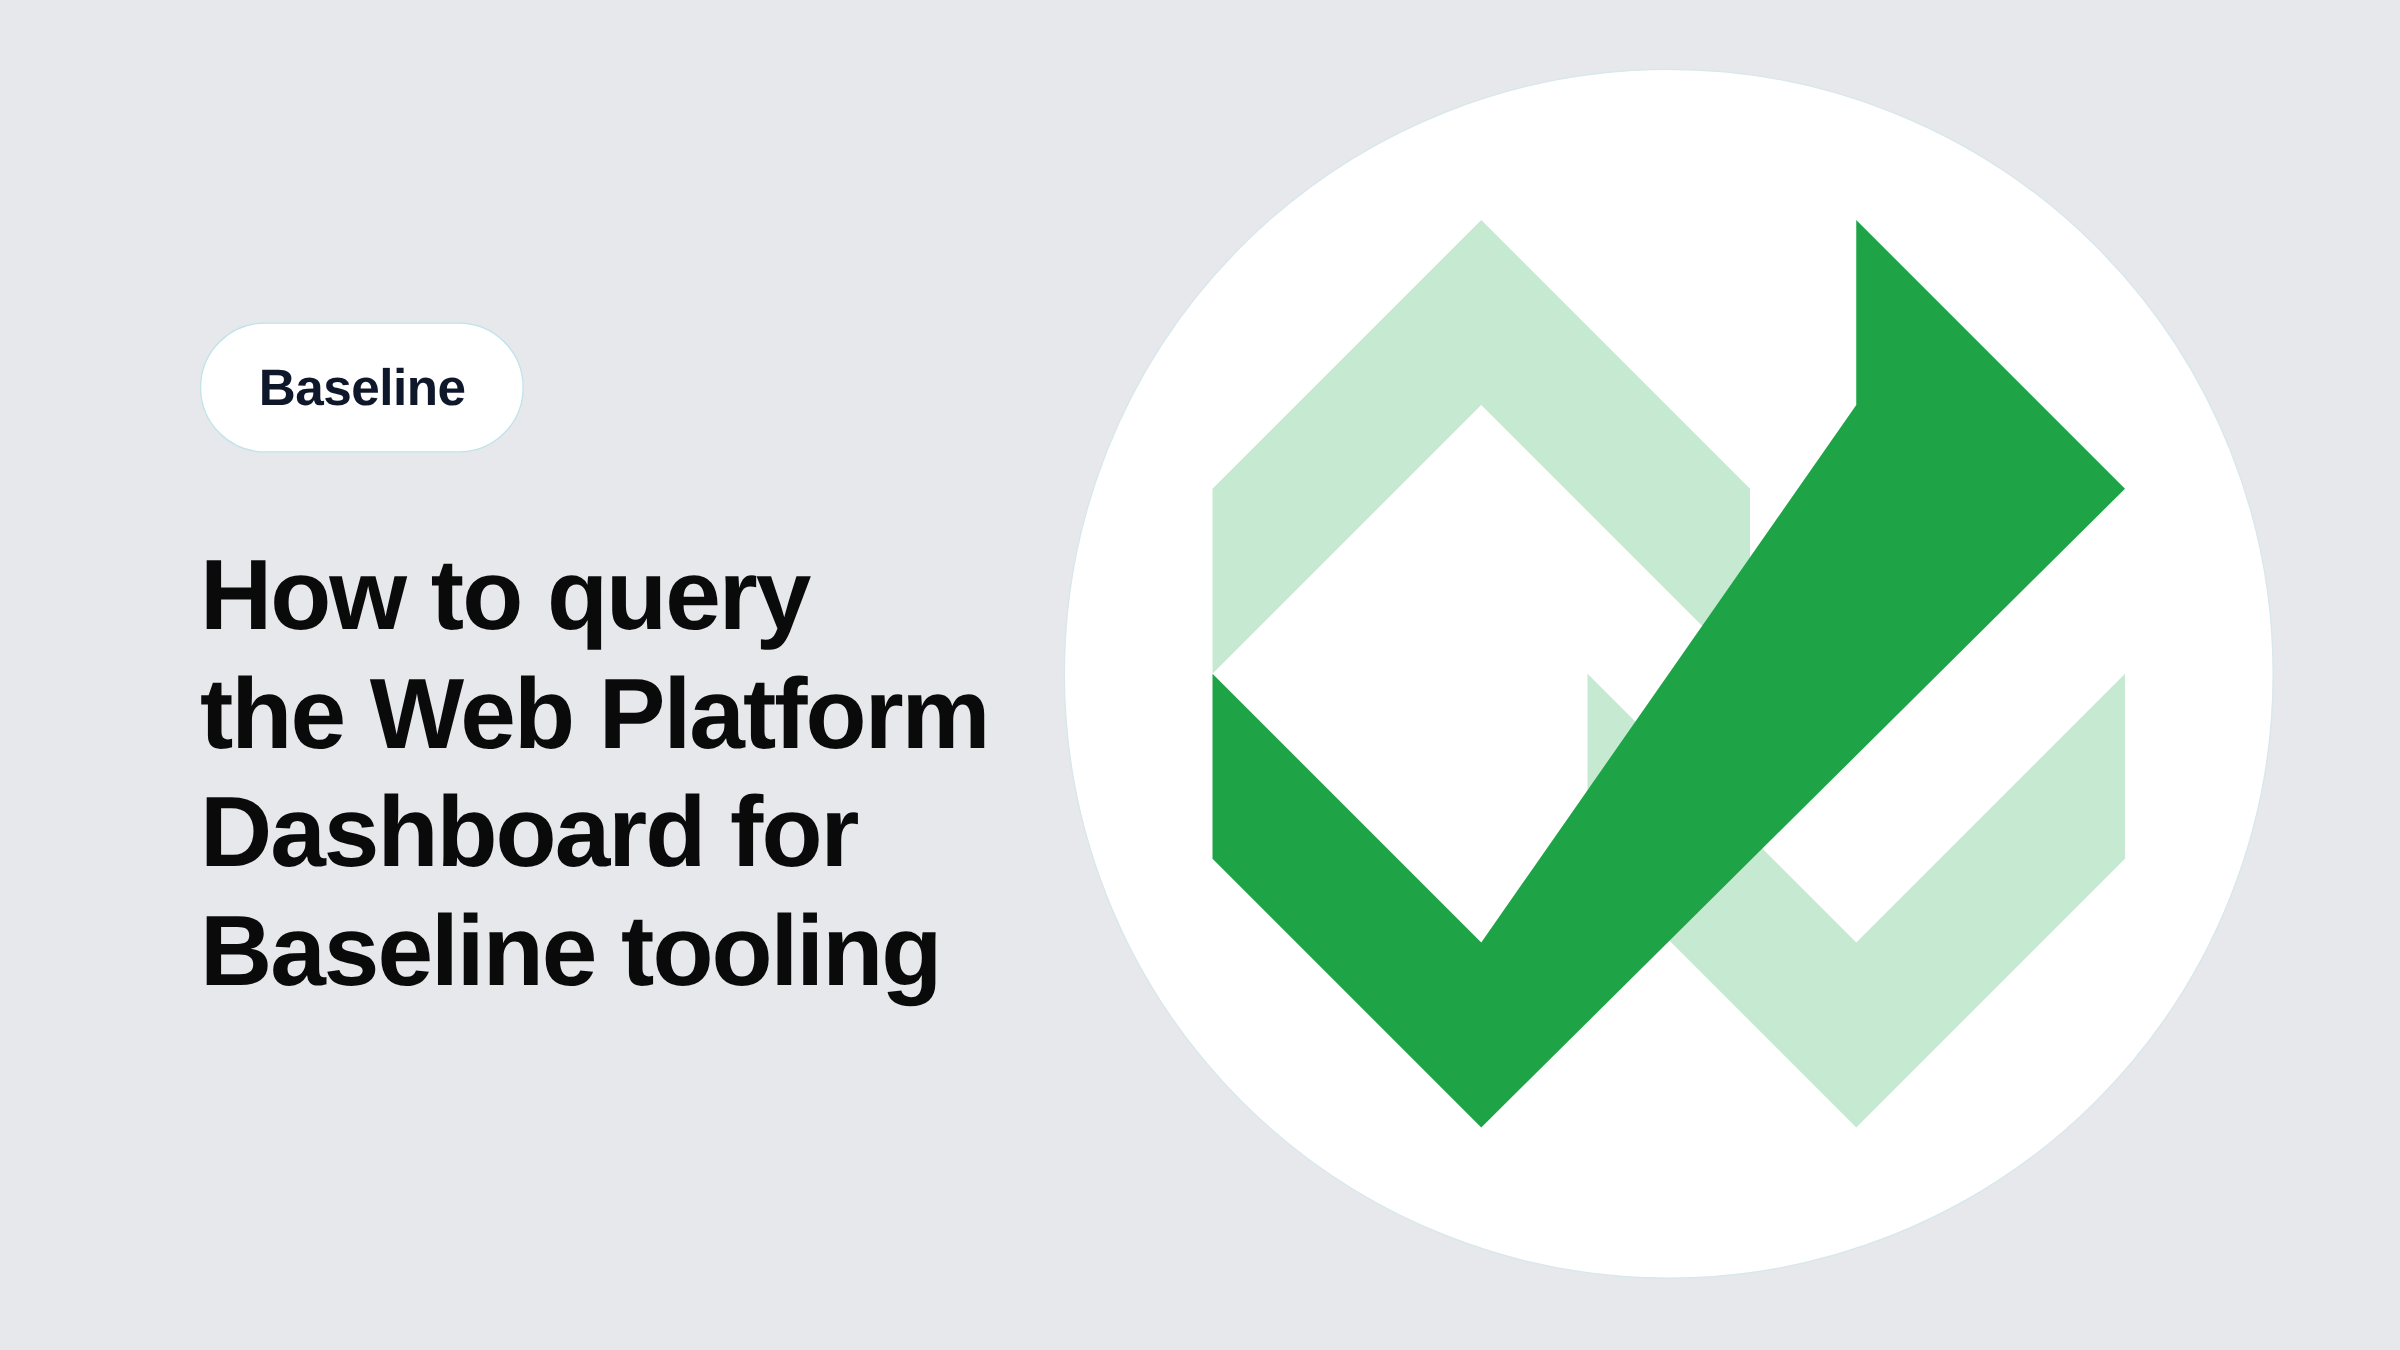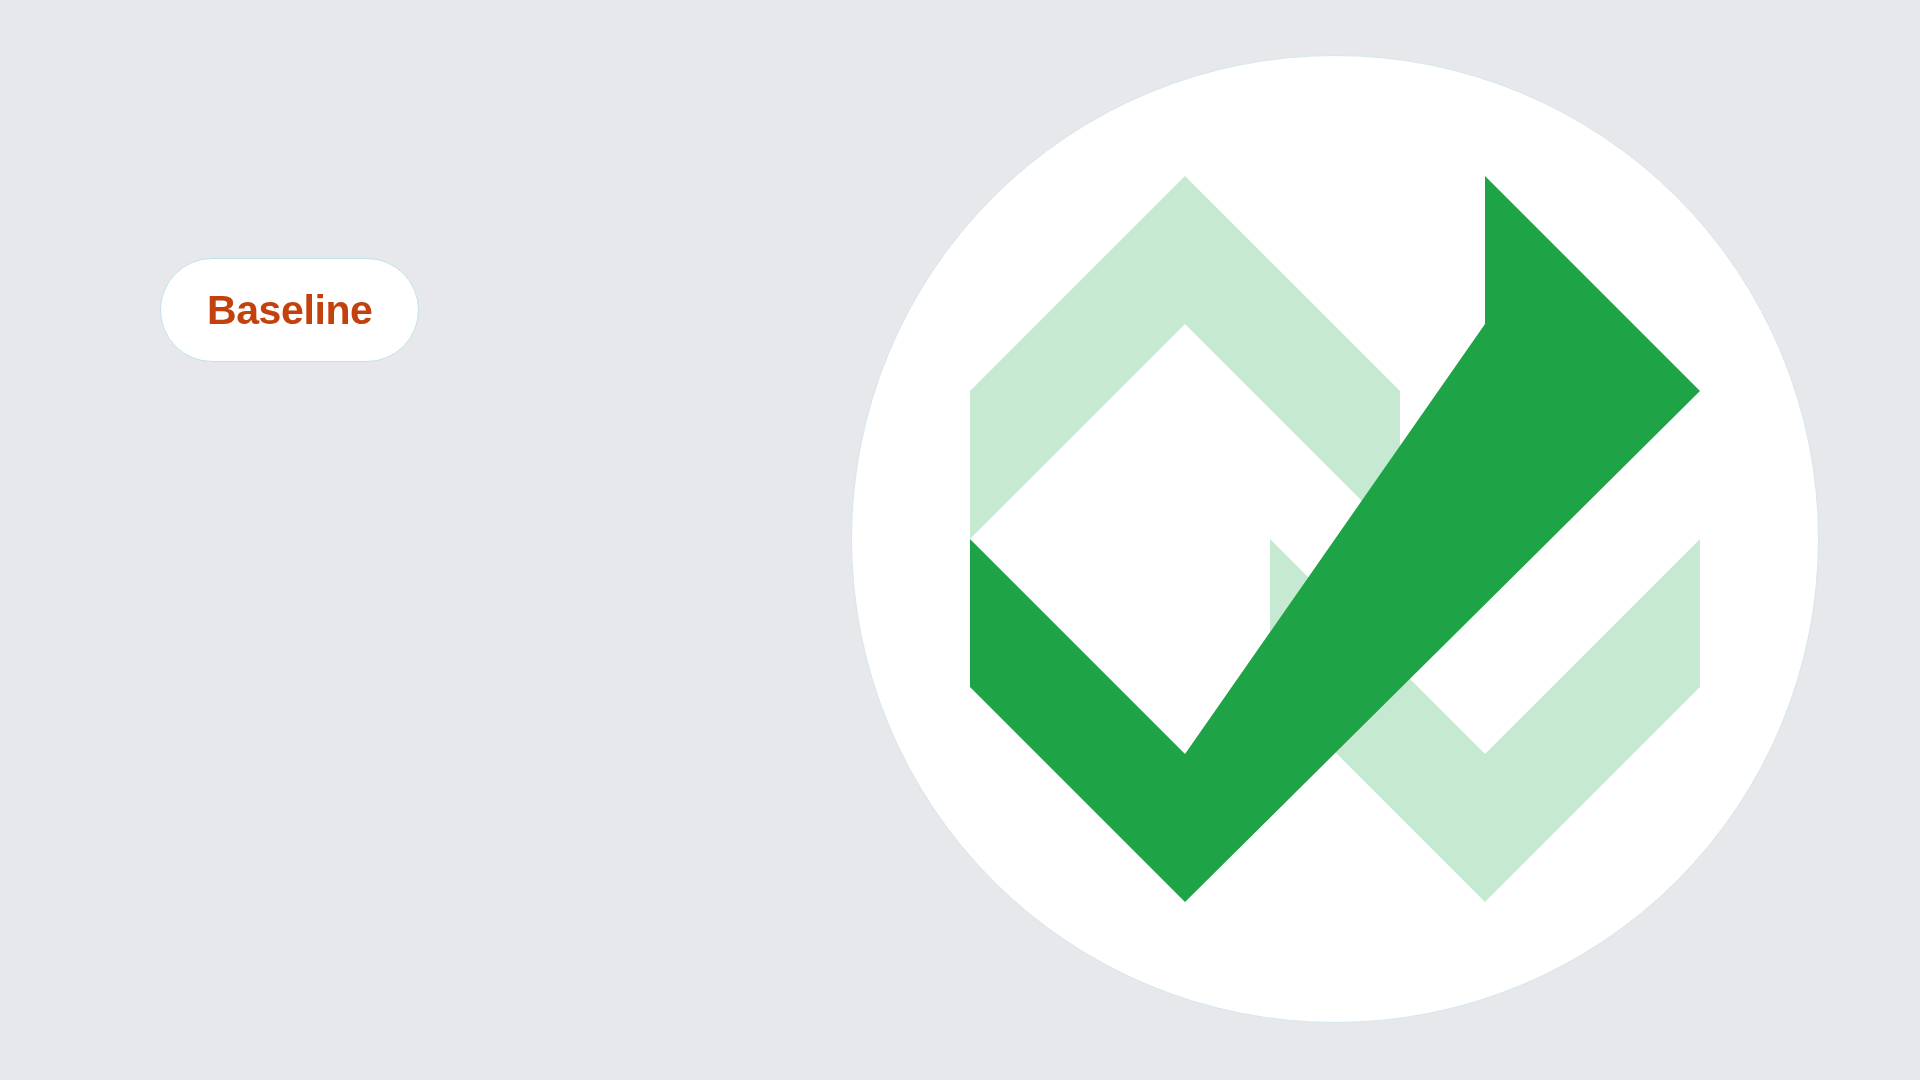--- a/index.html
+++ b/index.html
@@ -40,21 +40,21 @@
     background: #ffffff;
     border: 1.5px solid #bfe3ea;
     border-radius: 999px;
     box-sizing: border-box;
   }
 
   .badge-label {
     font-size: 41px;
     font-weight: 700;
     letter-spacing: -0.4px;
-    color: #c2410c;
+    color: #0f172a;
     line-height: 1;
     white-space: nowrap;
   }
 
   .headline {
     margin-top: 66px;
     font-size: 80px;
     font-weight: 700;
     line-height: 95px;
     letter-spacing: -1.6px;
@@ -94,20 +94,26 @@
 <body>
 
 <div class="card">
 
   <div class="content">
 
     <div class="badge">
       <span class="badge-label">Baseline</span>
     </div>
 
+    <h1 class="headline">
+      <span class="headline-line">How to query</span>
+      <span class="headline-line">the Web Platform</span>
+      <span class="headline-line">Dashboard for</span>
+      <span class="headline-line">Baseline tooling</span>
+    </h1>
 
   </div>
 
   <div class="logo-disc">
     <svg class="logo-svg" viewBox="0 0 900 900" aria-hidden="true">
         <polygon points="85.0,450.0 85.0,302.0 300.0,87.0 515.0,302.0 515.0,450.0 300.0,235.0" fill="#c6e9d2"></polygon>
         <polygon points="385.0,450.0 385.0,598.0 600.0,813.0 815.0,598.0 815.0,450.0 600.0,665.0" fill="#c6e9d2"></polygon>
         <polygon points="85.0,450.0 85.0,598.0 300.0,813.0 815.0,302.0 600.0,87.0 600.0,235.0 300.0,665.0 85.0,450.0" fill="#1ea446"></polygon>
       </svg>
   </div>

